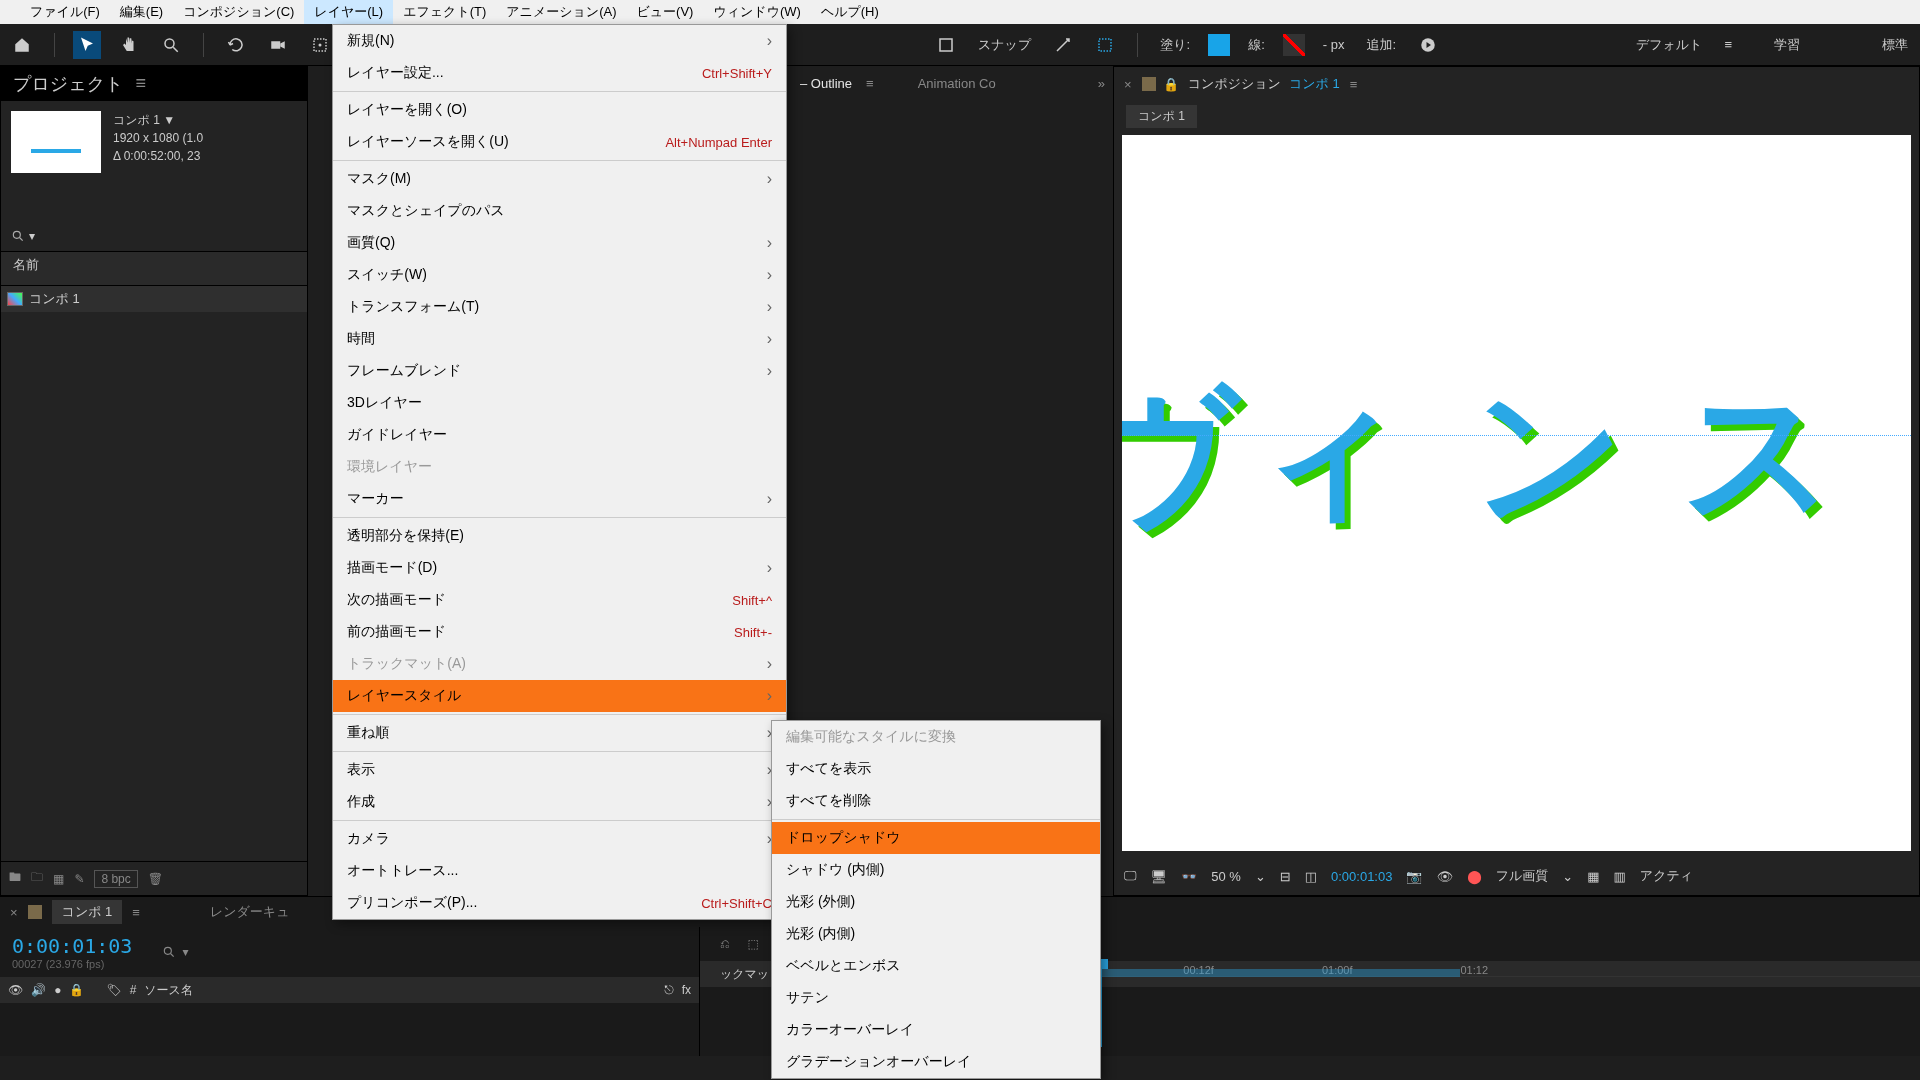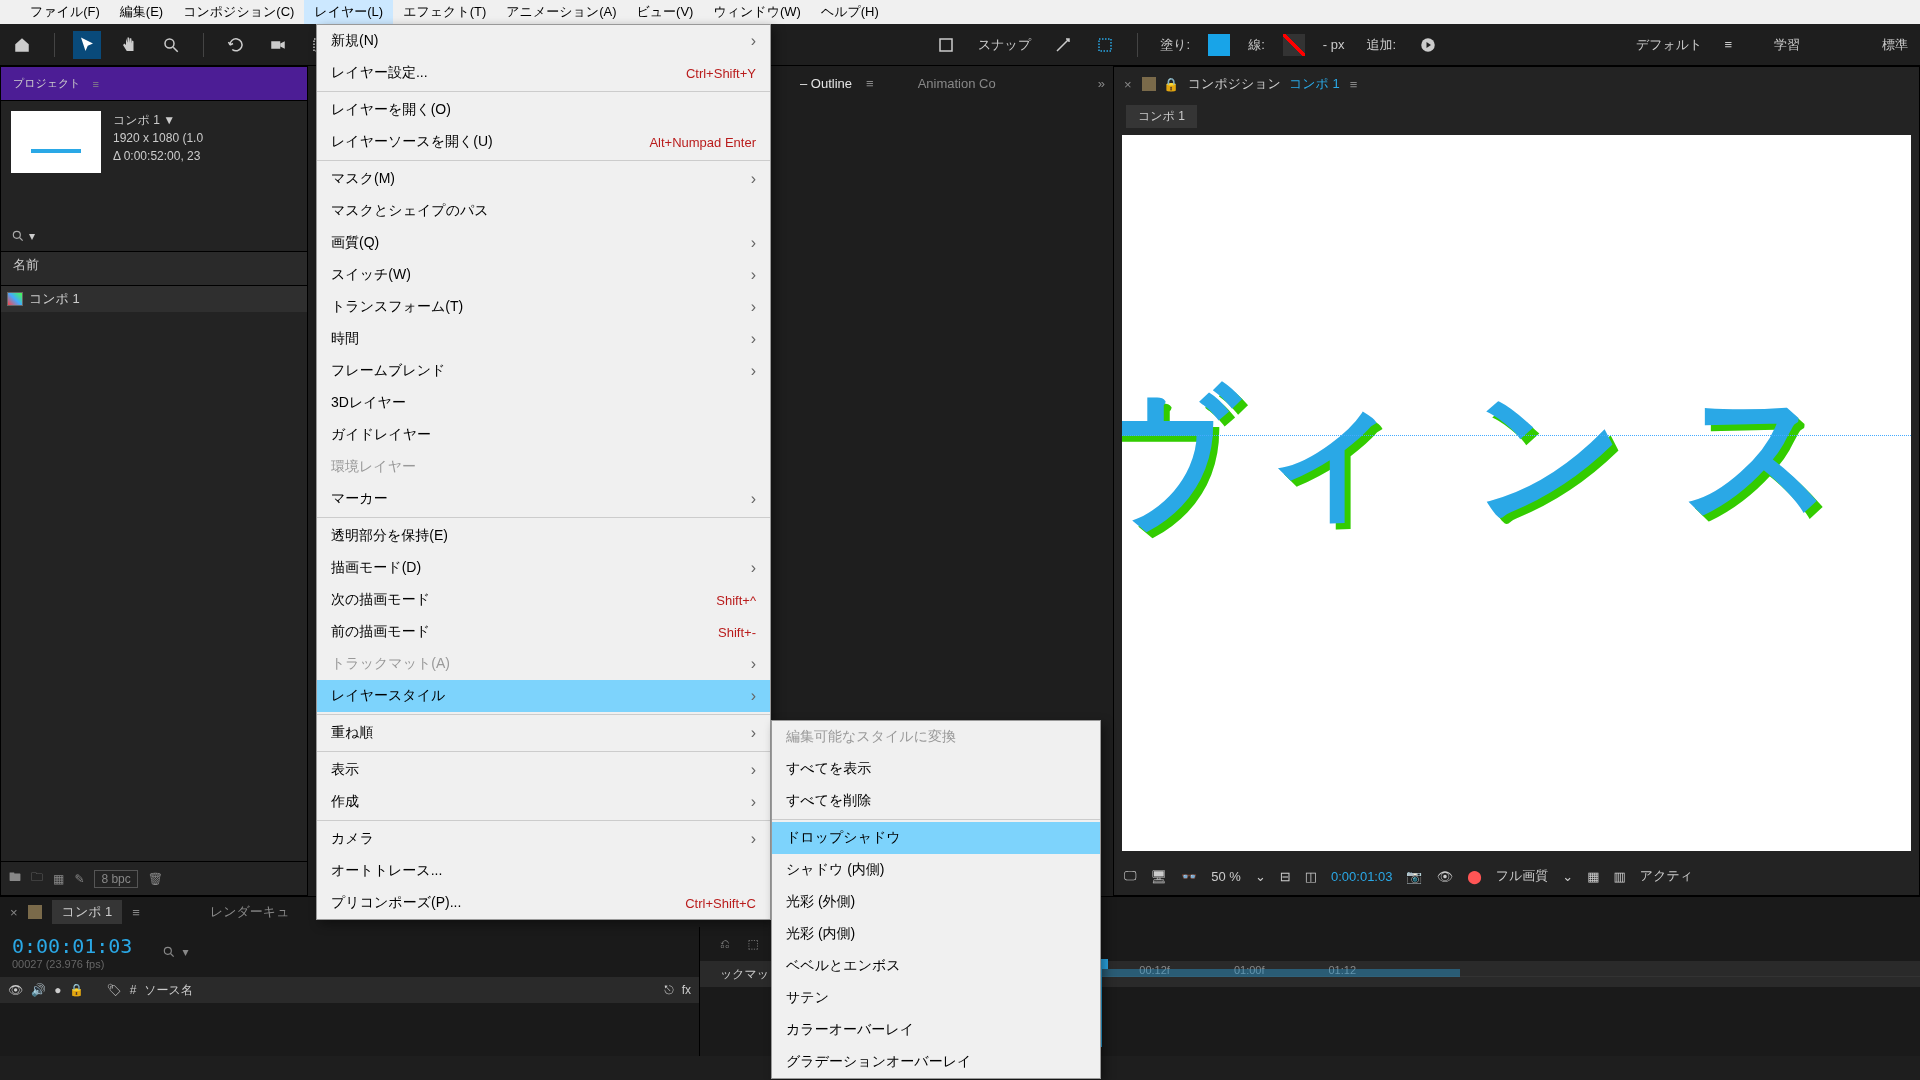--- a/index.html
+++ b/index.html
@@ -9,21 +9,21 @@
 .menubar .mi.active { background:#cce8ff; }
 .toolbar { height:42px; background:#1e1e1e; border-bottom:1px solid #000; display:flex; align-items:center; padding:0 8px; gap:14px; }
 .tb-btn { width:28px; height:28px; display:flex; align-items:center; justify-content:center; color:#ccc; }
 .tb-svg { width:18px; height:18px; }
 .tb-sep { width:1px; height:24px; background:#444; margin:0 4px; }
 .tb-text { font-size:13px; color:#ccc; padding:0 4px; }
 .swatch { width:22px; height:22px; }
 .main { display:flex; height:830px; }
 .panel { background:#232323; border:1px solid #000; }
 .project { width:308px; display:flex; flex-direction:column; }
-.panel-tab { height:34px; display:flex; align-items:center; padding:0 12px; font-size:11px; background:#4c1d95; border-bottom:1px solid #000; }
+.panel-tab { height:34px; display:flex; align-items:center; padding:0 12px; font-size:18px; background:#000000; border-bottom:1px solid #000; }
 .proj-info { display:flex; padding:10px; gap:12px; height:120px; }
 .thumb { width:90px; height:62px; background:#fff; display:flex; align-items:center; justify-content:center; }
 .thumb-line { width:50px; height:4px; background:#2aa8e6; margin-top:18px; }
 .proj-meta { font-size:12px; color:#ccc; line-height:1.5; }
 .proj-search { height:30px; padding:4px 10px; display:flex; align-items:center; }
 .proj-search .sicon { color:#aaa; }
 .proj-head { height:35px; background:#2a2a2a; border-top:1px solid #000; border-bottom:1px solid #000; padding:4px 12px; font-size:13px; }
 .proj-row { height:26px; display:flex; align-items:center; padding:0 6px; gap:6px; background:#2f2f2f; font-size:13px; }
 .comp-ico { width:16px; height:14px; background:linear-gradient(45deg,#f44,#4af,#4f4); border:1px solid #666; }
 .center { flex:1; display:flex; flex-direction:column; }
@@ -43,32 +43,32 @@
 .timeline { height:160px; background:#1a1a1a; border-top:1px solid #000; display:flex; flex-direction:column; }
 .tl-tabs { height:30px; display:flex; align-items:center; padding:0 10px; gap:10px; font-size:13px; }
 .tl-tab { background:#353535; padding:3px 10px; }
 .tl-body { flex:1; display:flex; }
 .tl-left { width:700px; display:flex; flex-direction:column; border-right:1px solid #000; }
 .tc-row { height:50px; display:flex; align-items:center; padding:0 12px; gap:30px; }
 .timecode { color:#2aa8e6; font-size:20px; font-family:monospace; }
 .tc-sub { color:#666; font-size:11px; }
 .tl-head { height:26px; background:#2a2a2a; display:flex; align-items:center; padding:0 8px; gap:8px; font-size:12px; }
 .tl-right { flex:1; position:relative; }
-.ruler { height:50px; display:flex; align-items:flex-end; padding:0 20px; gap:64px; font-size:11px; color:#888; border-bottom:1px solid #333; position:relative; }
+.ruler { height:50px; display:flex; align-items:flex-end; padding:0 20px; gap:108px; font-size:11px; color:#888; border-bottom:1px solid #333; position:relative; }
 .playhead { position:absolute; left:60px; top:40px; width:2px; height:80px; background:#2aa8e6; }
 .playhead:before { content:''; position:absolute; top:-8px; left:-6px; width:14px; height:10px; background:#2aa8e6; }
 .work-area { position:absolute; top:42px; left:20px; width:400px; height:8px; background:#2aa8e6; opacity:0.4; }
 .menu-dd { position:absolute; background:#f0f0f0; color:#000; border:1px solid #999; box-shadow:4px 4px 10px rgba(0,0,0,0.4); font-size:14px; z-index:100; }
-.md1 { left:316px; top:24px; width:455px; }
+.md1 { left:332px; top:24px; width:455px; }
 .md2 { left:771px; top:720px; width:330px; }
 .menu-dd .row { height:32px; display:flex; align-items:center; justify-content:space-between; padding:0 14px; }
 .menu-dd .row.sub:after { content:'›'; font-size:16px; color:#666; }
 .menu-dd .row .sc { color:#b91c1c; font-size:13px; }
 .menu-dd .row.dis { color:#999; }
-.menu-dd .row.hl { background:#7dd3fc; }
+.menu-dd .row.hl { background:#f97316; }
 .menu-dd .sep { height:1px; background:#ccc; margin:2px 0; }
 .proj-foot { margin-top:auto; height:34px; background:#232323; border-top:1px solid #000; display:flex; align-items:center; padding:0 8px; gap:10px; font-size:12px; color:#888; }
 .tl-icons { display:flex; gap:18px; padding:10px 20px; color:#888; }
 </style>
 </head>
 <body>
 
 <div class="menubar" id="menubar">
     <div class="mi">ファイル(F)</div>
     <div class="mi">編集(E)</div>

